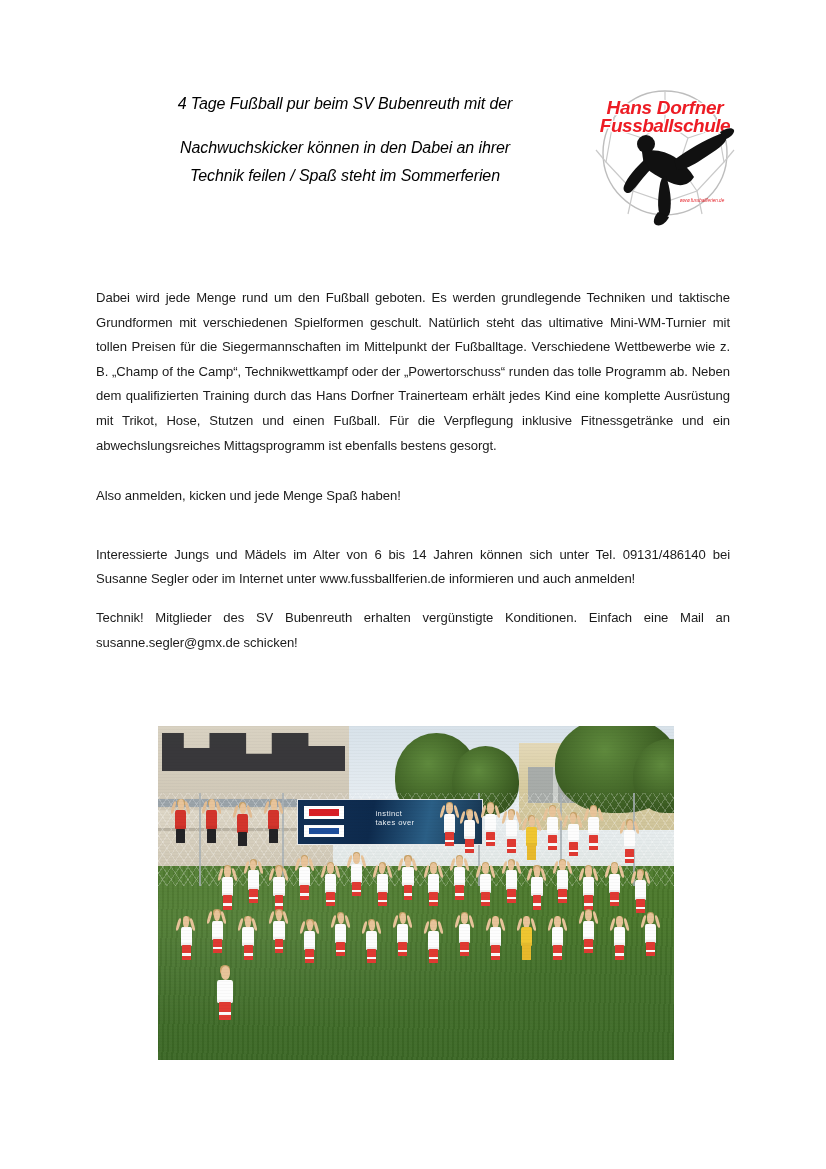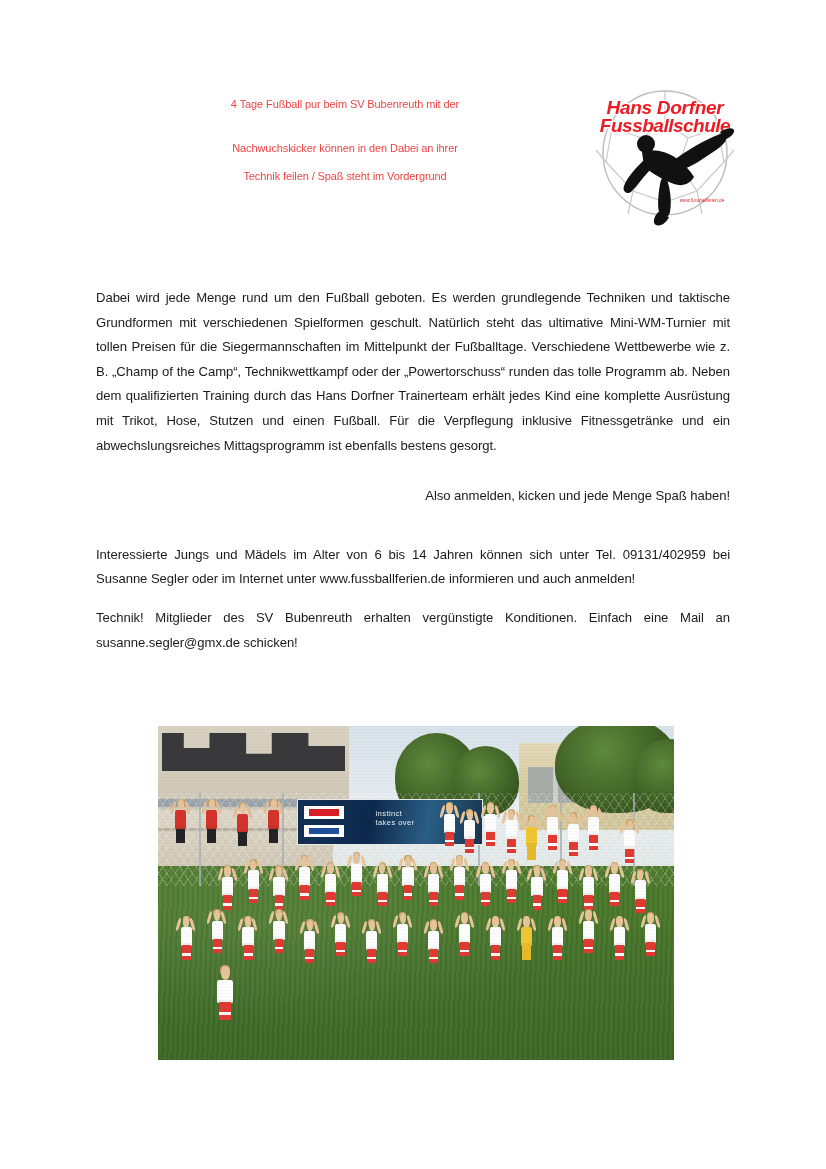--- a/index.html
+++ b/index.html
@@ -38,25 +38,26 @@
     position: relative;
   }
   .logo-left svg { display: block; }
 
   .title-block {
     flex: 1 1 auto;
     text-align: center;
     padding-top: 12px;
   }
   .title-line {
-    font-size: 11px;
+    font-size: 16px;
     line-height: 28px;
-    color: #ef4444;
+    color: #000000;
     letter-spacing: -0.1px;
     white-space: nowrap;
+    font-style: italic;
   }
   .title-gap { height: 16px; }
 
   .logo-right {
     width: 142px;
     height: 150px;
     flex: 0 0 142px;
     position: relative;
   }
   .logo-right svg { display: block; }
@@ -70,21 +71,21 @@
   }
   p.body {
     margin: 0;
     font-size: 13.1px;
     line-height: 24.6px;
     text-align: justify;
     text-justify: inter-word;
     color: #1b1b1b;
     letter-spacing: -0.05px;
   }
-  p.body.noj { text-align: right; }
+  p.body.noj { text-align: left; }
   .sp-lg { height: 34px; }
   .sp-md { height: 26px; }
   .sp-sm { height: 14px; }
 
   
   .photo-wrap {
     position: absolute;
     left: 158px;
     top: 726px;
     width: 516px;
@@ -260,21 +261,21 @@
 
 <div class="page">
 
   <div class="header">
 
 
     <div class="title-block">
       <div class="title-line">4 Tage Fußball pur beim SV Bubenreuth mit der</div>
       <div class="title-gap"></div>
       <div class="title-line">Nachwuchskicker können in den Dabei an ihrer</div>
-      <div class="title-line">Technik feilen / Spaß steht im Vordergrund</div>
+      <div class="title-line">Technik feilen / Spaß steht im Sommerferien</div>
     </div>
 
     <div class="logo-right">
       <svg width="142" height="150" viewBox="0 0 142 150" aria-hidden="true">
 
         <circle cx="71" cy="75" r="62" fill="#ffffff" stroke="#bdbdbd" stroke-width="1.4"></circle>
         <g fill="none" stroke="#c9c9c9" stroke-width="1.2">
           <polygon points="71,44 94,60 85,87 57,87 48,60"></polygon>
           <path d="M71 13 L71 44"></path>
           <path d="M94 60 L124 50"></path>
@@ -321,21 +322,21 @@
       </svg>
     </div>
   </div>
 
   <div class="content">
     <div class="sp-lg"></div>
     <p class="body">Dabei wird jede Menge rund um den Fußball geboten. Es werden grundlegende Techniken und taktische Grundformen mit verschiedenen Spielformen geschult. Natürlich steht das ultimative Mini-WM-Turnier mit tollen Preisen für die Siegermannschaften im Mittelpunkt der Fußballtage. Verschiedene Wettbewerbe wie z. B. „Champ of the Camp“, Technikwettkampf oder der „Powertorschuss“ runden das tolle Programm ab. Neben dem qualifizierten Training durch das Hans Dorfner Trainerteam erhält jedes Kind eine komplette Ausrüstung mit Trikot, Hose, Stutzen und einen Fußball. Für die Verpflegung inklusive Fitnessgetränke und ein abwechslungsreiches Mittagsprogramm ist ebenfalls bestens gesorgt.</p>
     <div class="sp-md"></div>
     <p class="body noj">Also anmelden, kicken und jede Menge Spaß haben!</p>
     <div class="sp-lg"></div>
-    <p class="body">Interessierte Jungs und Mädels im Alter von 6 bis 14 Jahren können sich unter Tel. 09131/402959 bei Susanne Segler oder im Internet unter www.fussballferien.de informieren und auch anmelden!</p>
+    <p class="body">Interessierte Jungs und Mädels im Alter von 6 bis 14 Jahren können sich unter Tel. 09131/486140 bei Susanne Segler oder im Internet unter www.fussballferien.de informieren und auch anmelden!</p>
     <div class="sp-sm"></div>
     <p class="body">Technik! Mitglieder des SV Bubenreuth erhalten vergünstigte Konditionen. Einfach eine Mail an susanne.segler@gmx.de schicken!</p>
   </div>
 
   <div class="photo-wrap">
     <div class="photo">
       <div class="sky"></div>
       <div class="bld-left"></div>
       <div class="bld-left-rail"></div>
       <div class="bld-left-wall"></div>

